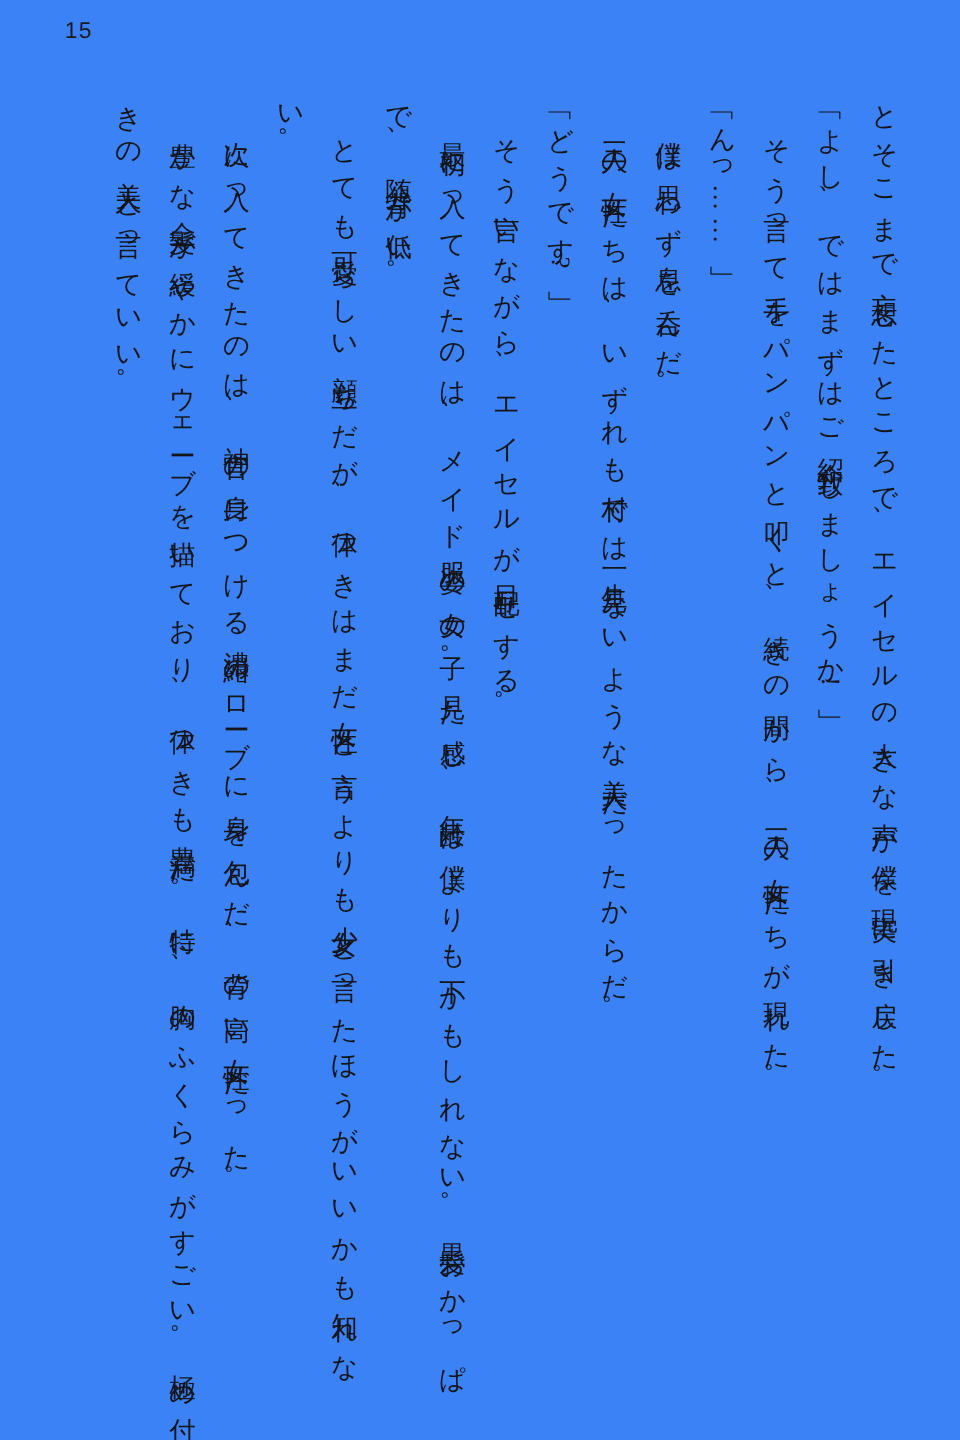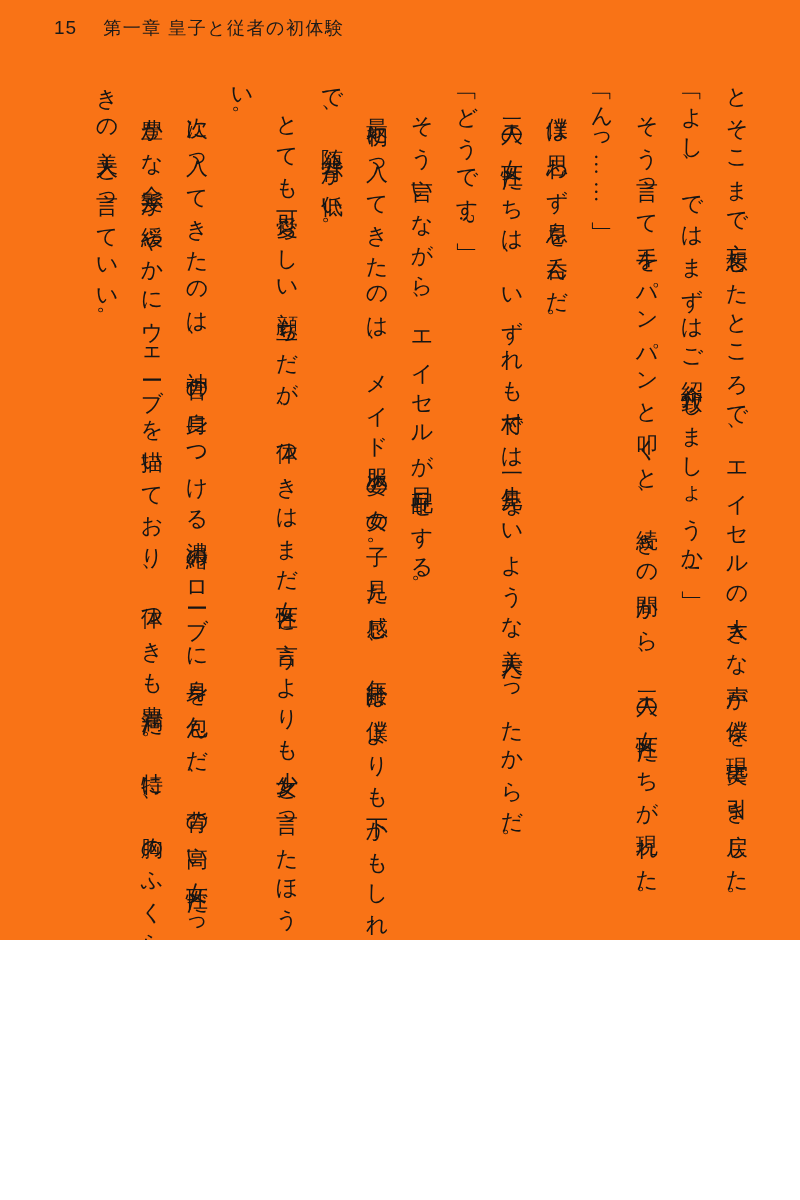--- a/index.html
+++ b/index.html
@@ -2,22 +2,22 @@
 <html lang="ja"><head>
 <meta charset="utf-8">
 <style>
   html, body {
     margin: 0;
     padding: 0;
   }
   .page {
     position: relative;
     width: 800px;
-    height: 940px;
-    background: #f97316;
+    height: 1200px;
+    background: #3b82f6;
     color: #161616;
     overflow: hidden;
   }
   
   .page-header {
     position: absolute;
     top: 16px;
     left: 54px;
     display: flex;
     align-items: baseline;
@@ -57,21 +57,20 @@
   .para-dialogue { text-indent: 13px; }
   .para-flush    { text-indent: 0; }
 </style>
 </head>
 <body>
 
 <div class="page">
 
   <header class="page-header">
     <span class="page-number">15</span>
-    <span class="chapter-title">第一章 皇子と従者の初体験</span>
   </header>
 
   <main class="text-body" id="text-body">
       <p class="para-flush">とそこまで妄想したところで、エイセルの大きな声が僕を現実に引き戻した。</p>
       <p class="para-dialogue">「よし、ではまずはご紹介致しましょうか!」</p>
       <p class="para-indent">そう言って手をパンパンと叩くと、続きの間から、三人の女性たちが現れた。</p>
       <p class="para-dialogue">「んっ……」</p>
       <p class="para-indent">僕は思わず息を呑んだ。</p>
       <p class="para-indent">三人の女性たちは、いずれも村では一生見ないような美人だったからだ。</p>
       <p class="para-dialogue">「どうです?」</p>

